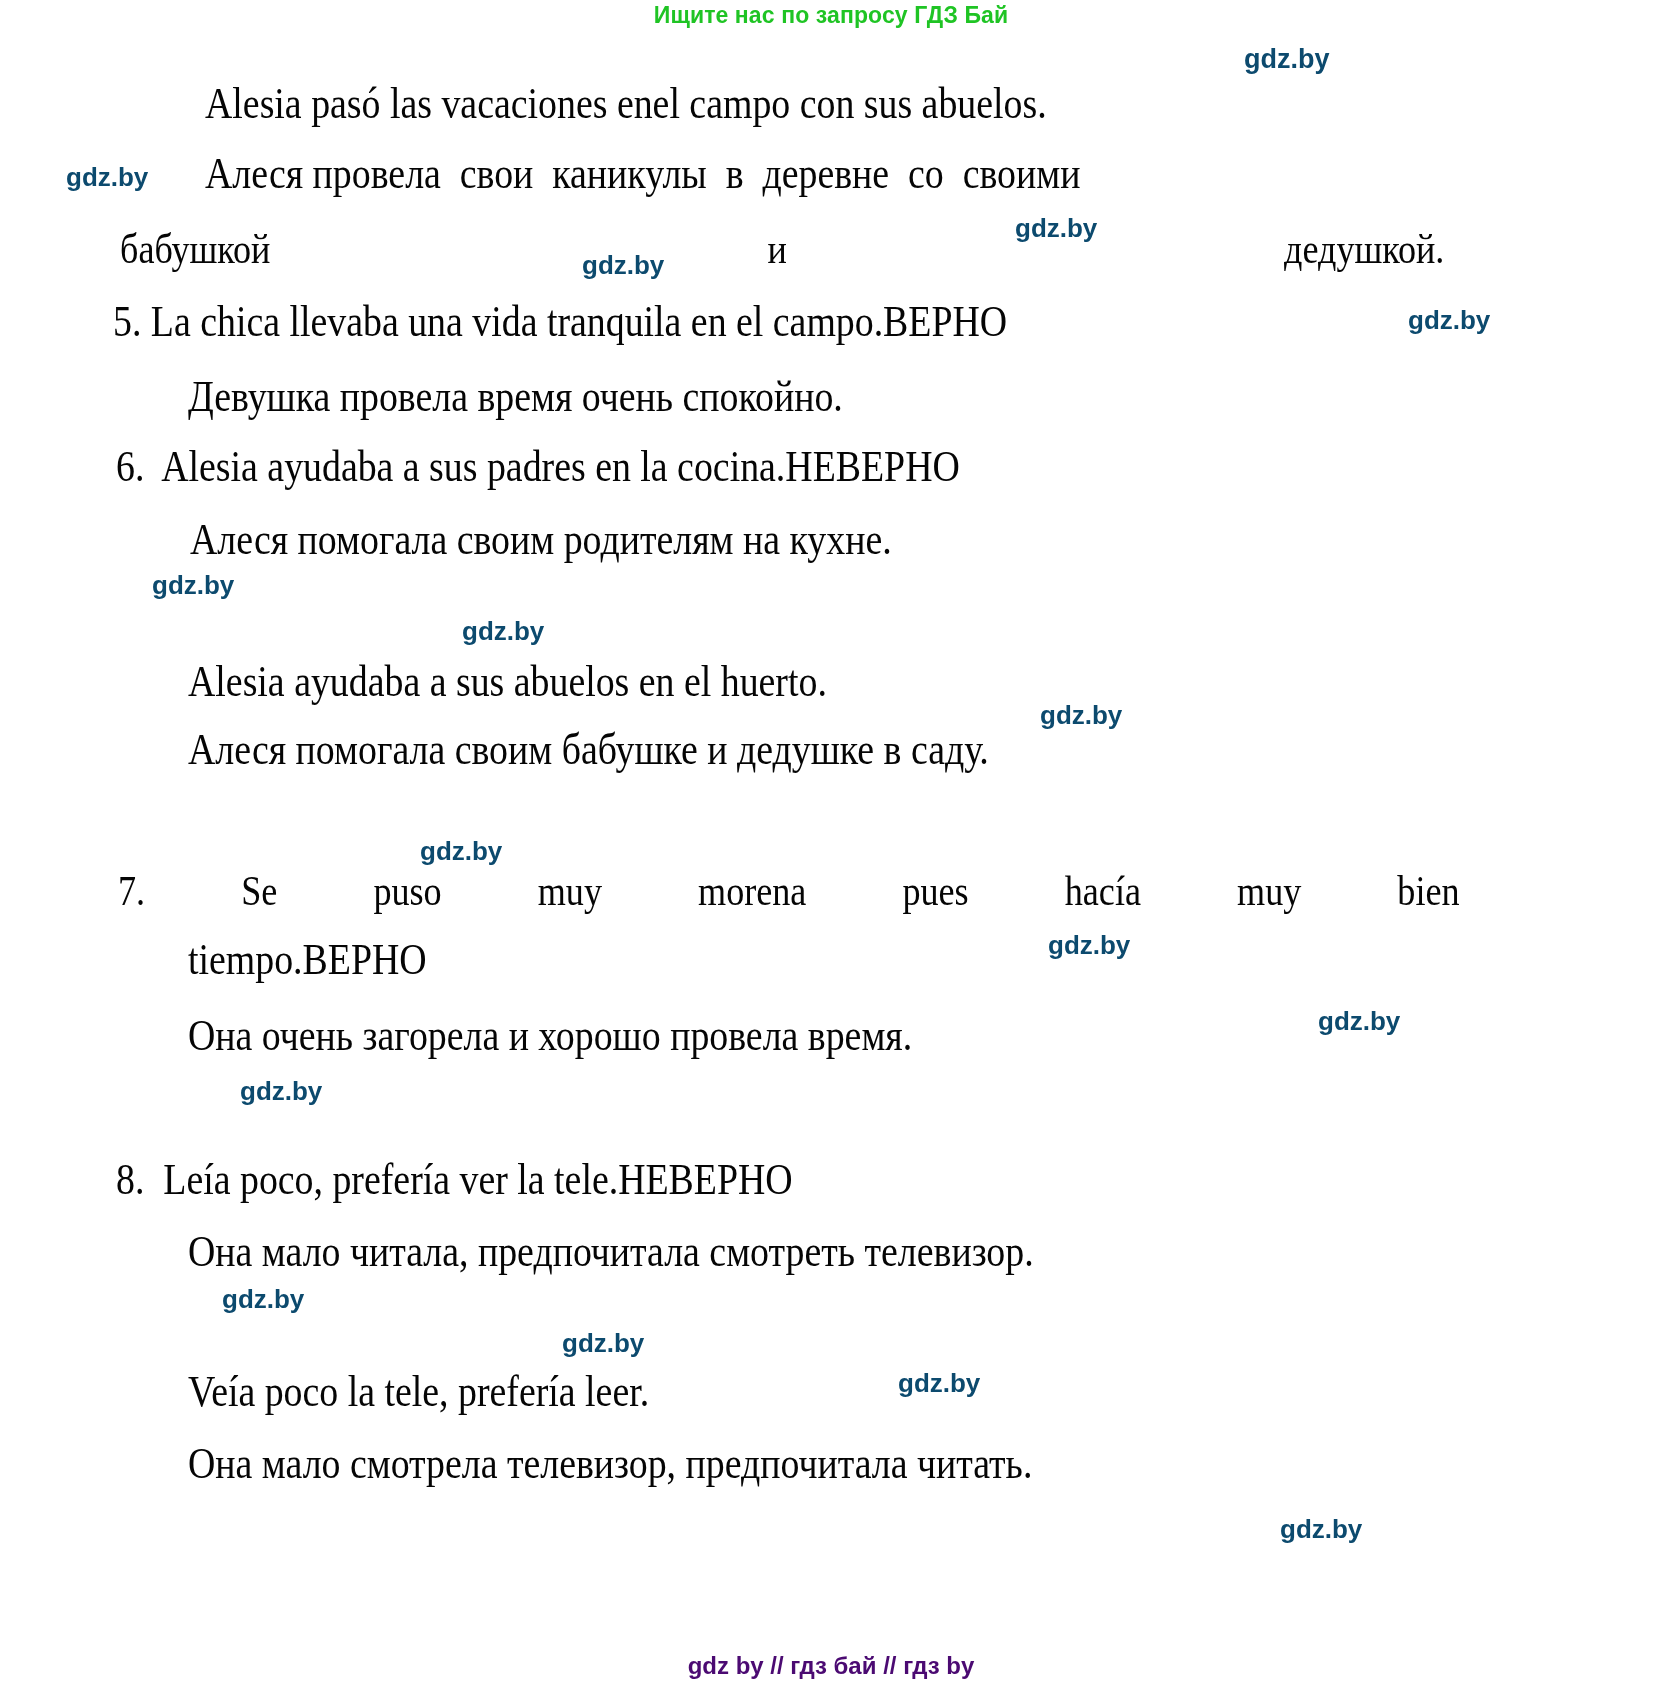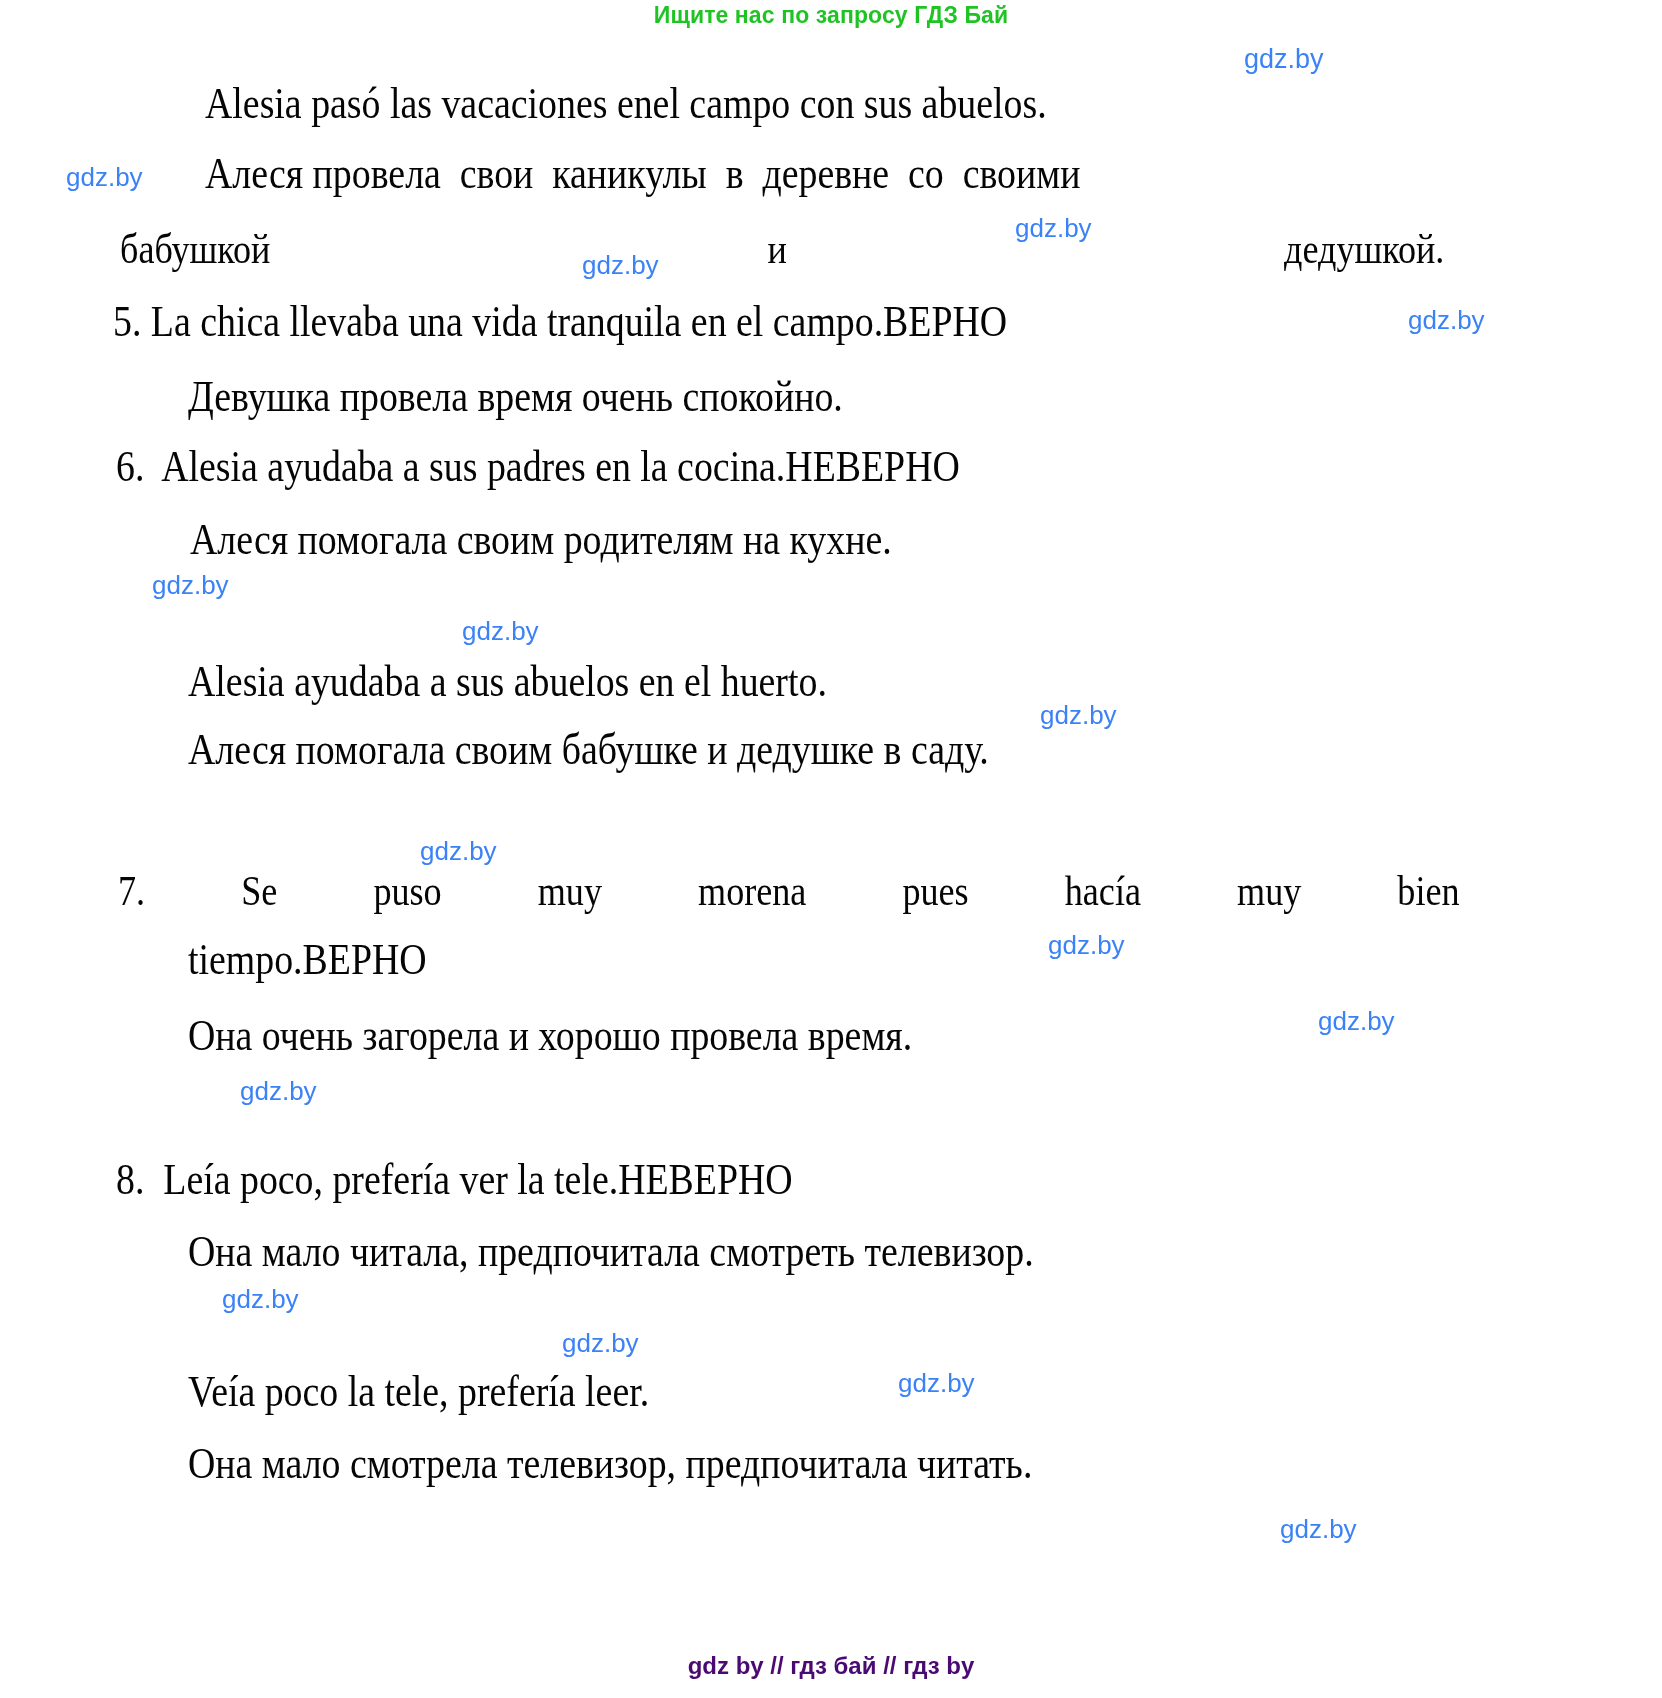--- a/index.html
+++ b/index.html
@@ -49,24 +49,24 @@
     font-size: 24px;
     font-weight: bold;
     color: #4b0a72;
     white-space: nowrap;
   }
 
   
   .wm {
     position: absolute;
     font-family: "Liberation Sans", "DejaVu Sans", sans-serif;
-    color: #3b82f6;
+    color: #0c4a6e;
     white-space: nowrap;
     line-height: 1;
-    font-weight: 400;
+    font-weight: 700;
   }
 
   
   .tline {
     position: absolute;
     font-family: "Liberation Serif", "DejaVu Serif", serif;
     font-size: 42px;
     line-height: 1;
     color: #050505;
     white-space: pre;

